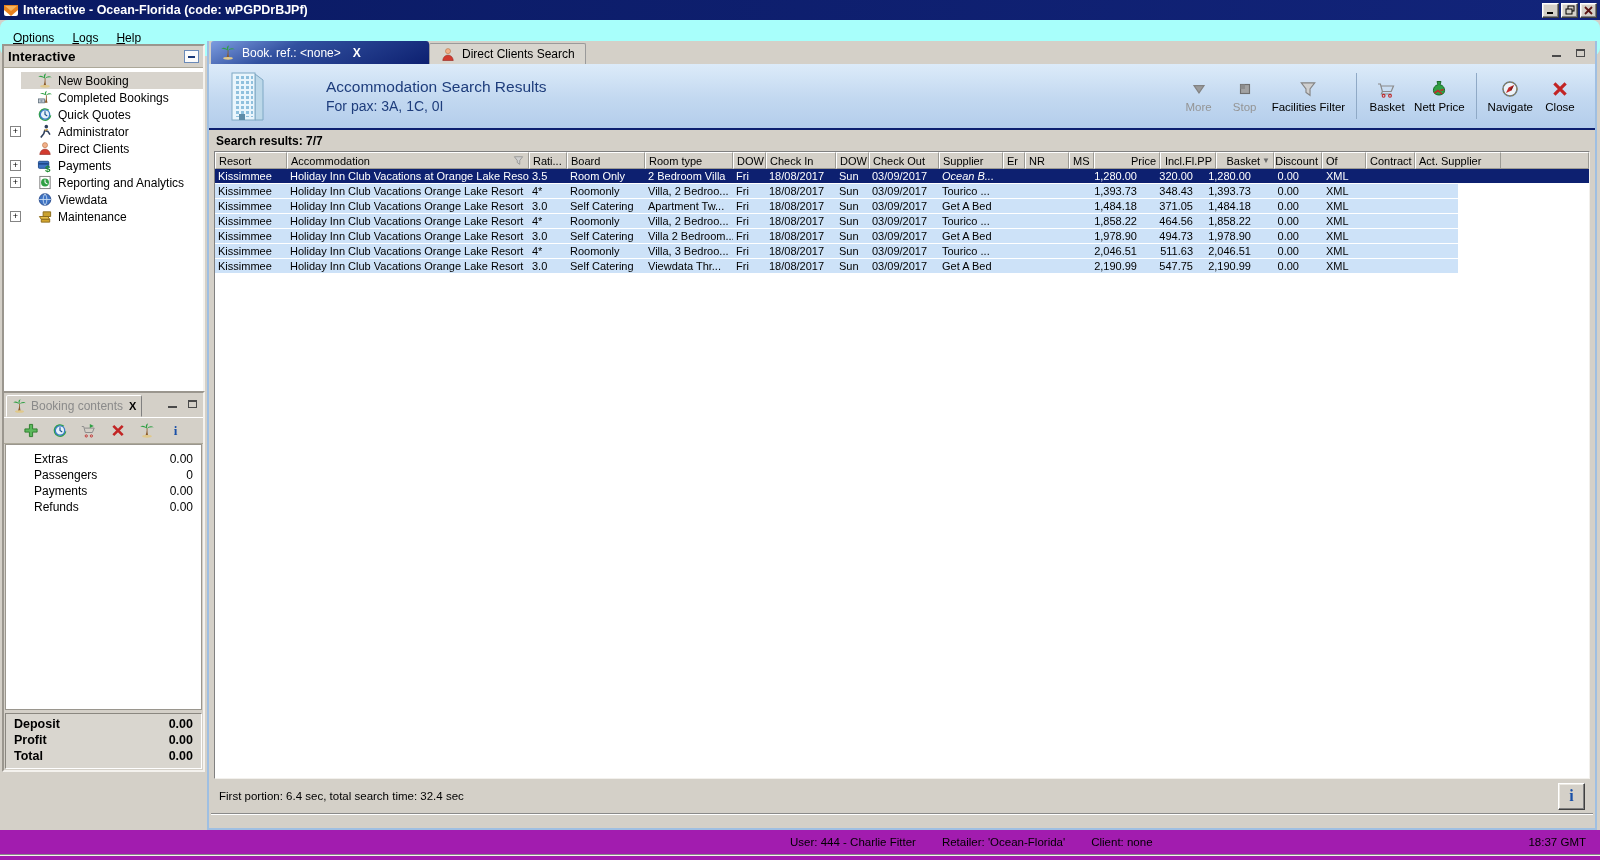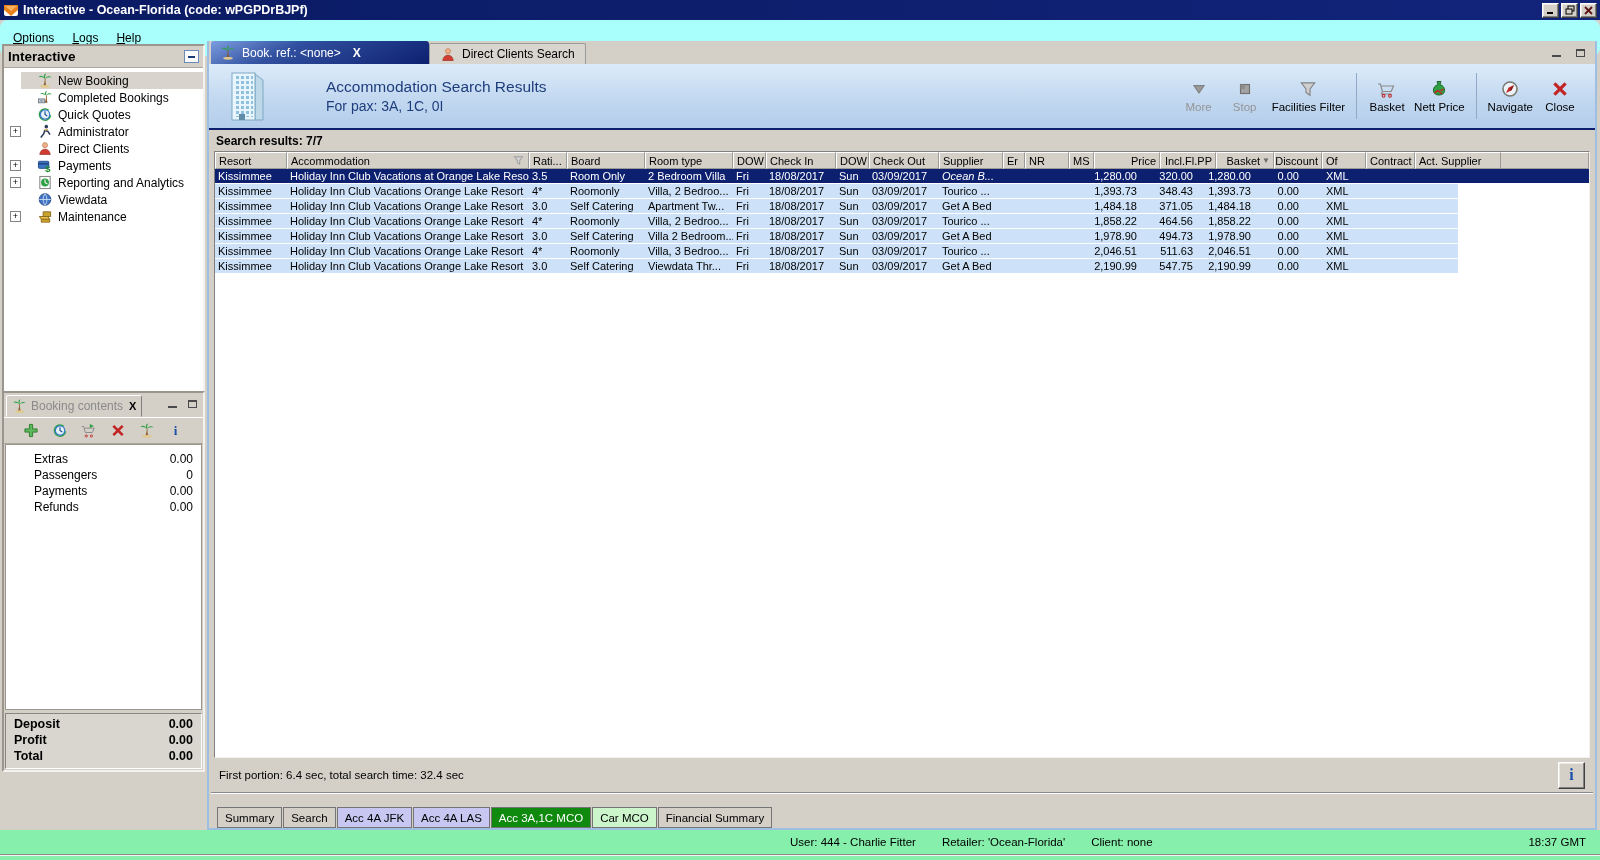--- a/index.html
+++ b/index.html
@@ -107,21 +107,21 @@
     color:#1a50a8; font-family:"Liberation Serif", serif; font-weight:bold; font-size:16px; }
   .footer-sep { height:2px; margin:0 2px; border-top:1px solid #8a8a8a; border-bottom:1px solid #fff; }
   .footer-spacer { height:13px; }
   .bottom-tabs { height:21px; display:flex; padding-left:8px; }
   .btab { border:1px solid #757575; padding:0 7px; display:flex; align-items:center;
     font-size:11.5px; background:#d4d0c8; margin-right:1px; white-space:nowrap; }
   .btab.lavender { background:#c7c7f1; }
   .btab.green-active { background:#0f8a0f; color:#fff; }
   .btab.lightgreen { background:#ccf5cc; }
   
-  #statusbar { position:absolute; left:0; right:0; bottom:0; height:30px; background:#86efac;padding-left:16px; }
+  #statusbar { position:absolute; left:0; right:0; bottom:0; height:30px; background:#a21caf;padding-left:16px; }
   .status-text { position:absolute; left:790px; top:6px; display:flex; gap:26px; font-size:11.5px; white-space:nowrap; }
   .status-time { position:absolute; right:14px; top:6px; font-size:11.5px; }
   .status-groove { position:absolute; left:0; right:0; bottom:4px; height:2px;
     border-top:1px solid #8a8a8a; border-bottom:1px solid #f5f3ee; }
 </style>
 </head>
 <body>
 
 <div id="titlebar">
   <span class="app-icon">
@@ -732,29 +732,20 @@
           </div>
         </div>
     </div>
 
     <div class="panel-footer">
       <span>First portion: 6.4 sec, total search time: 32.4 sec</span>
       <span class="ibtn">i</span>
     </div>
     <div class="footer-sep"></div>
     <div class="footer-spacer"></div>
-    <div class="bottom-tabs" id="bottom-tabs">
-        <div class="btab gray">Summary</div>
-        <div class="btab gray">Search</div>
-        <div class="btab lavender">Acc 4A JFK</div>
-        <div class="btab lavender">Acc 4A LAS</div>
-        <div class="btab green-active">Acc 3A,1C MCO</div>
-        <div class="btab lightgreen">Car MCO</div>
-        <div class="btab gray">Financial Summary</div>
-      </div>
   </div>
 
 </div>
 
 <div id="statusbar">
   <div class="status-text">
     <span>User: 444 - Charlie Fitter</span>
     <span>Retailer: 'Ocean-Florida'</span>
     <span>Client: none</span>
   </div>

